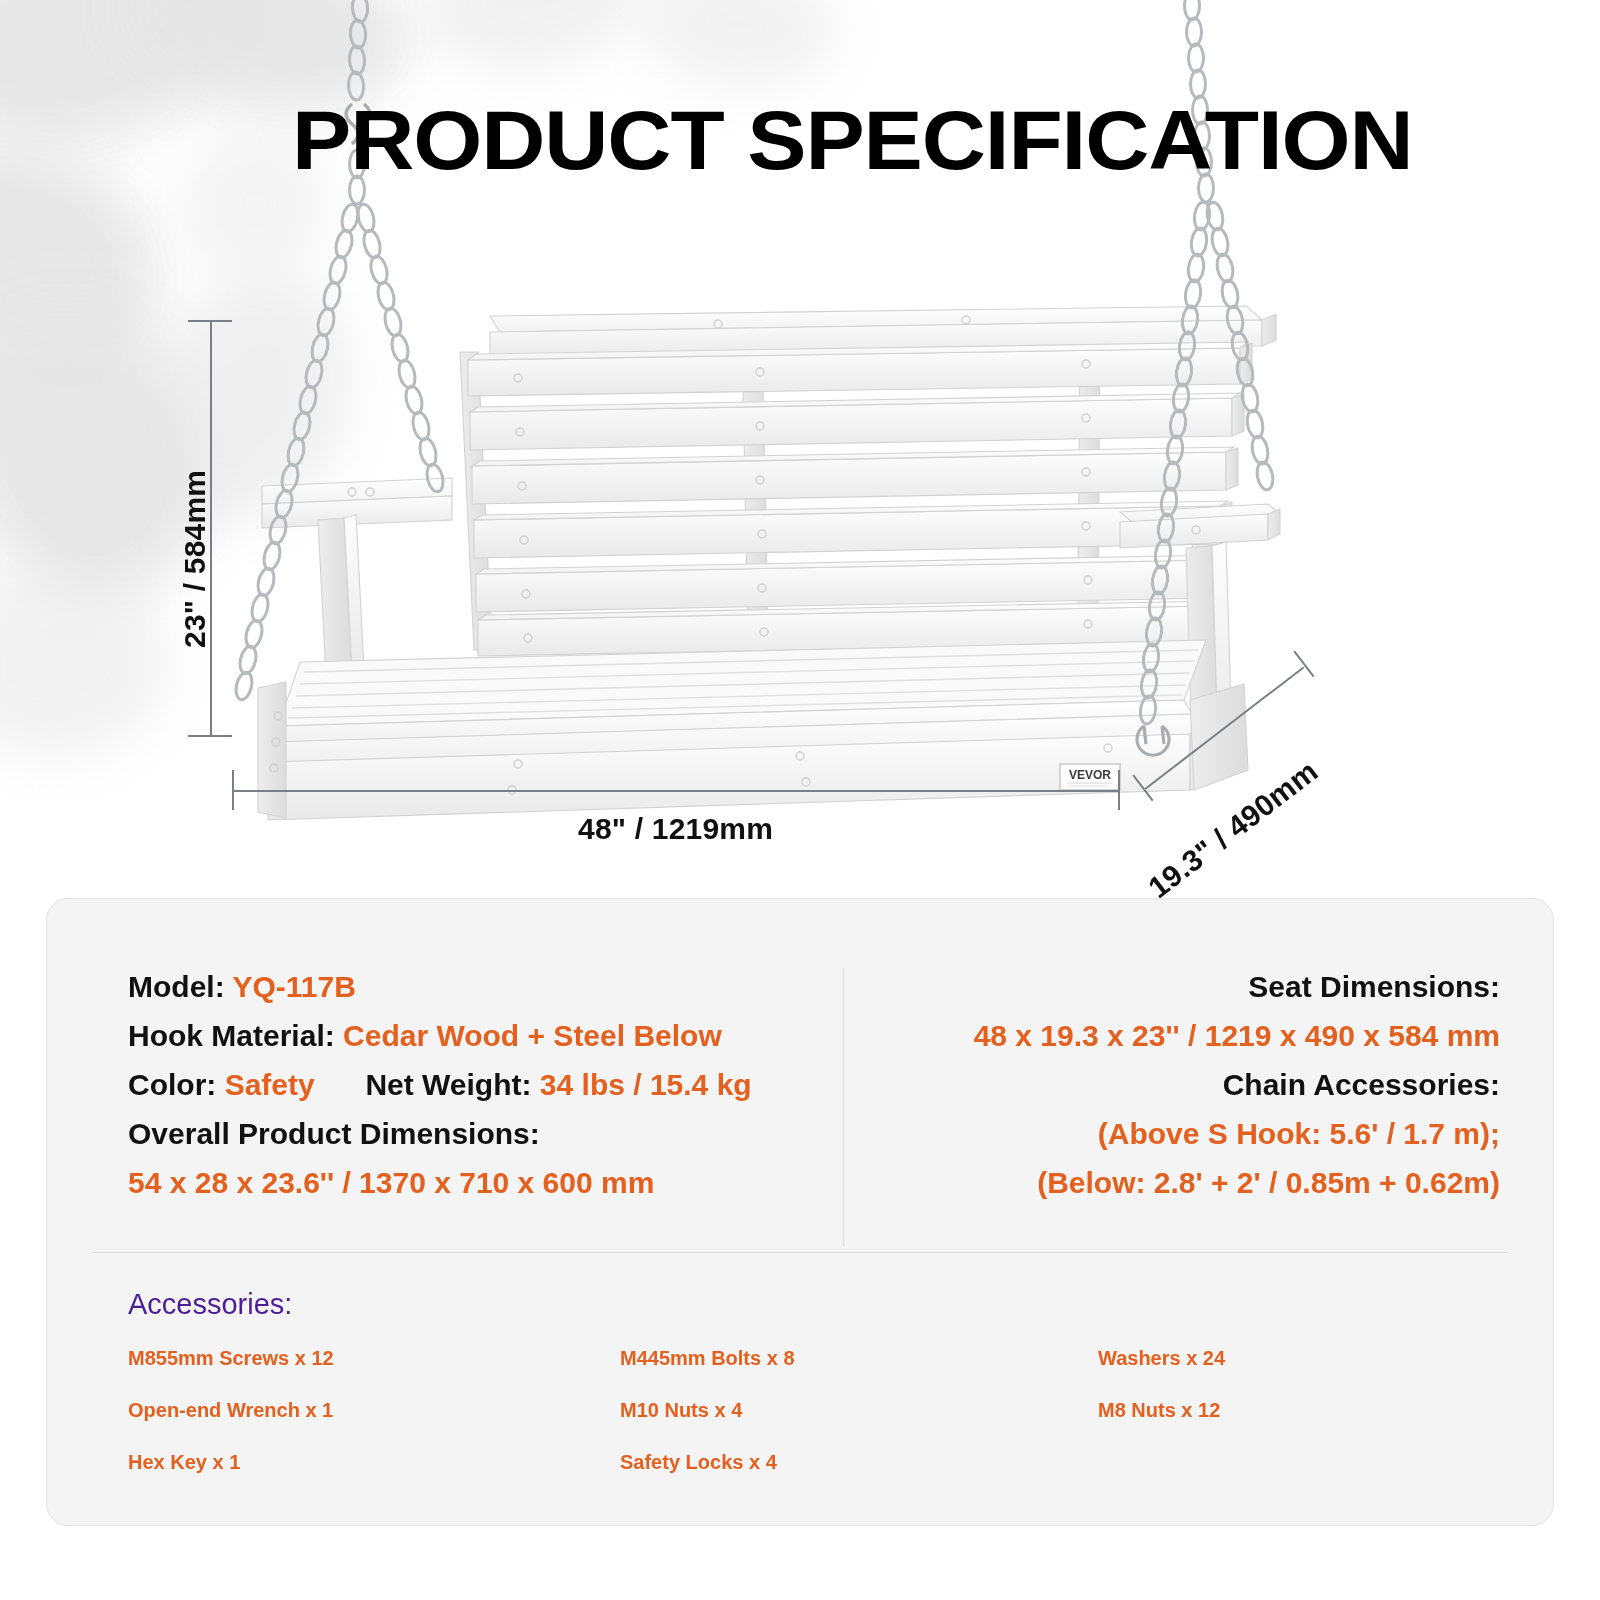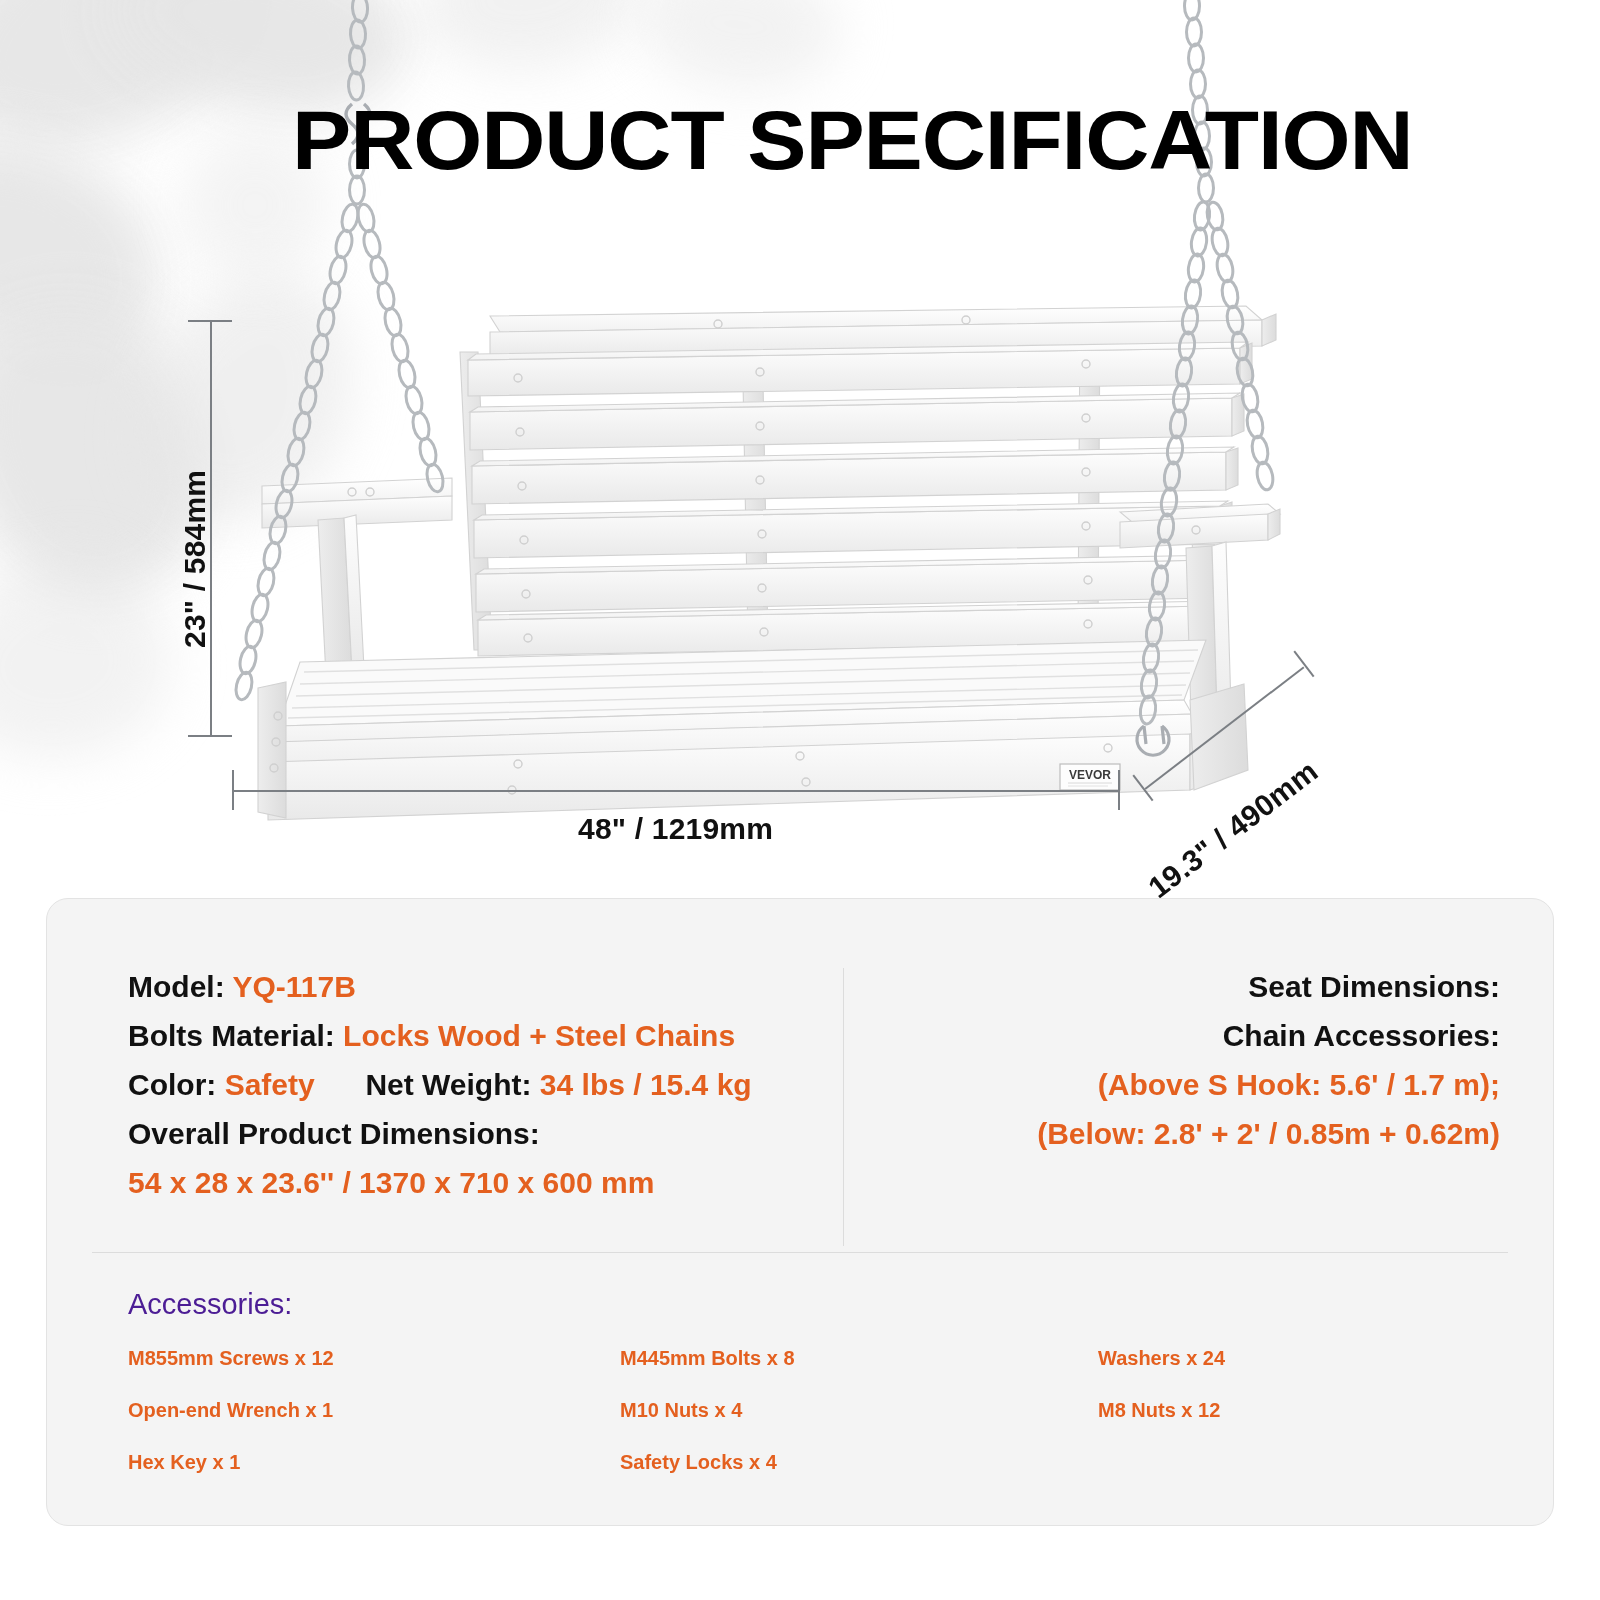--- a/index.html
+++ b/index.html
@@ -431,36 +431,37 @@
   <div class="spec-panel"></div>
   <div class="divider-v"></div>
   <div class="divider-h"></div>
 
   <div class="spec-col-left">
     <div class="spec-line">
       <span>Model:</span>
       <span class="v">YQ-117B</span>
     </div>
     <div class="spec-line">
-      <span>Bolts Material:</span>
-      <span class="v">Locks Wood + Steel Chains</span>
+      <span>Hook Material:</span>
+      <span class="v">Cedar Wood + Steel Below</span>
     </div>
     <div class="spec-line">
       <span>Color:</span>
       <span class="v">Safety</span>
       <span class="gap"></span>
       <span>Net Weight:</span>
       <span class="v">34 lbs / 15.4 kg</span>
     </div>
     <div class="spec-line">Overall Product Dimensions:</div>
     <div class="spec-line val">54 x 28 x 23.6'' / 1370 x 710 x 600 mm</div>
   </div>
 
   <div class="spec-col-right">
     <div class="spec-line">Seat Dimensions:</div>
+    <div class="spec-line val">48 x 19.3 x 23'' / 1219 x 490 x 584 mm</div>
     <div class="spec-line">Chain Accessories:</div>
     <div class="spec-line val">(Above S Hook: 5.6' / 1.7 m);</div>
     <div class="spec-line val">(Below: 2.8' + 2' / 0.85m + 0.62m)</div>
   </div>
 
   <div class="acc-title">Accessories:</div>
   <div class="acc-grid">
     <div class="acc-item">M855mm Screws x 12</div>
     <div class="acc-item">M445mm Bolts x 8</div>
     <div class="acc-item">Washers x 24</div>

